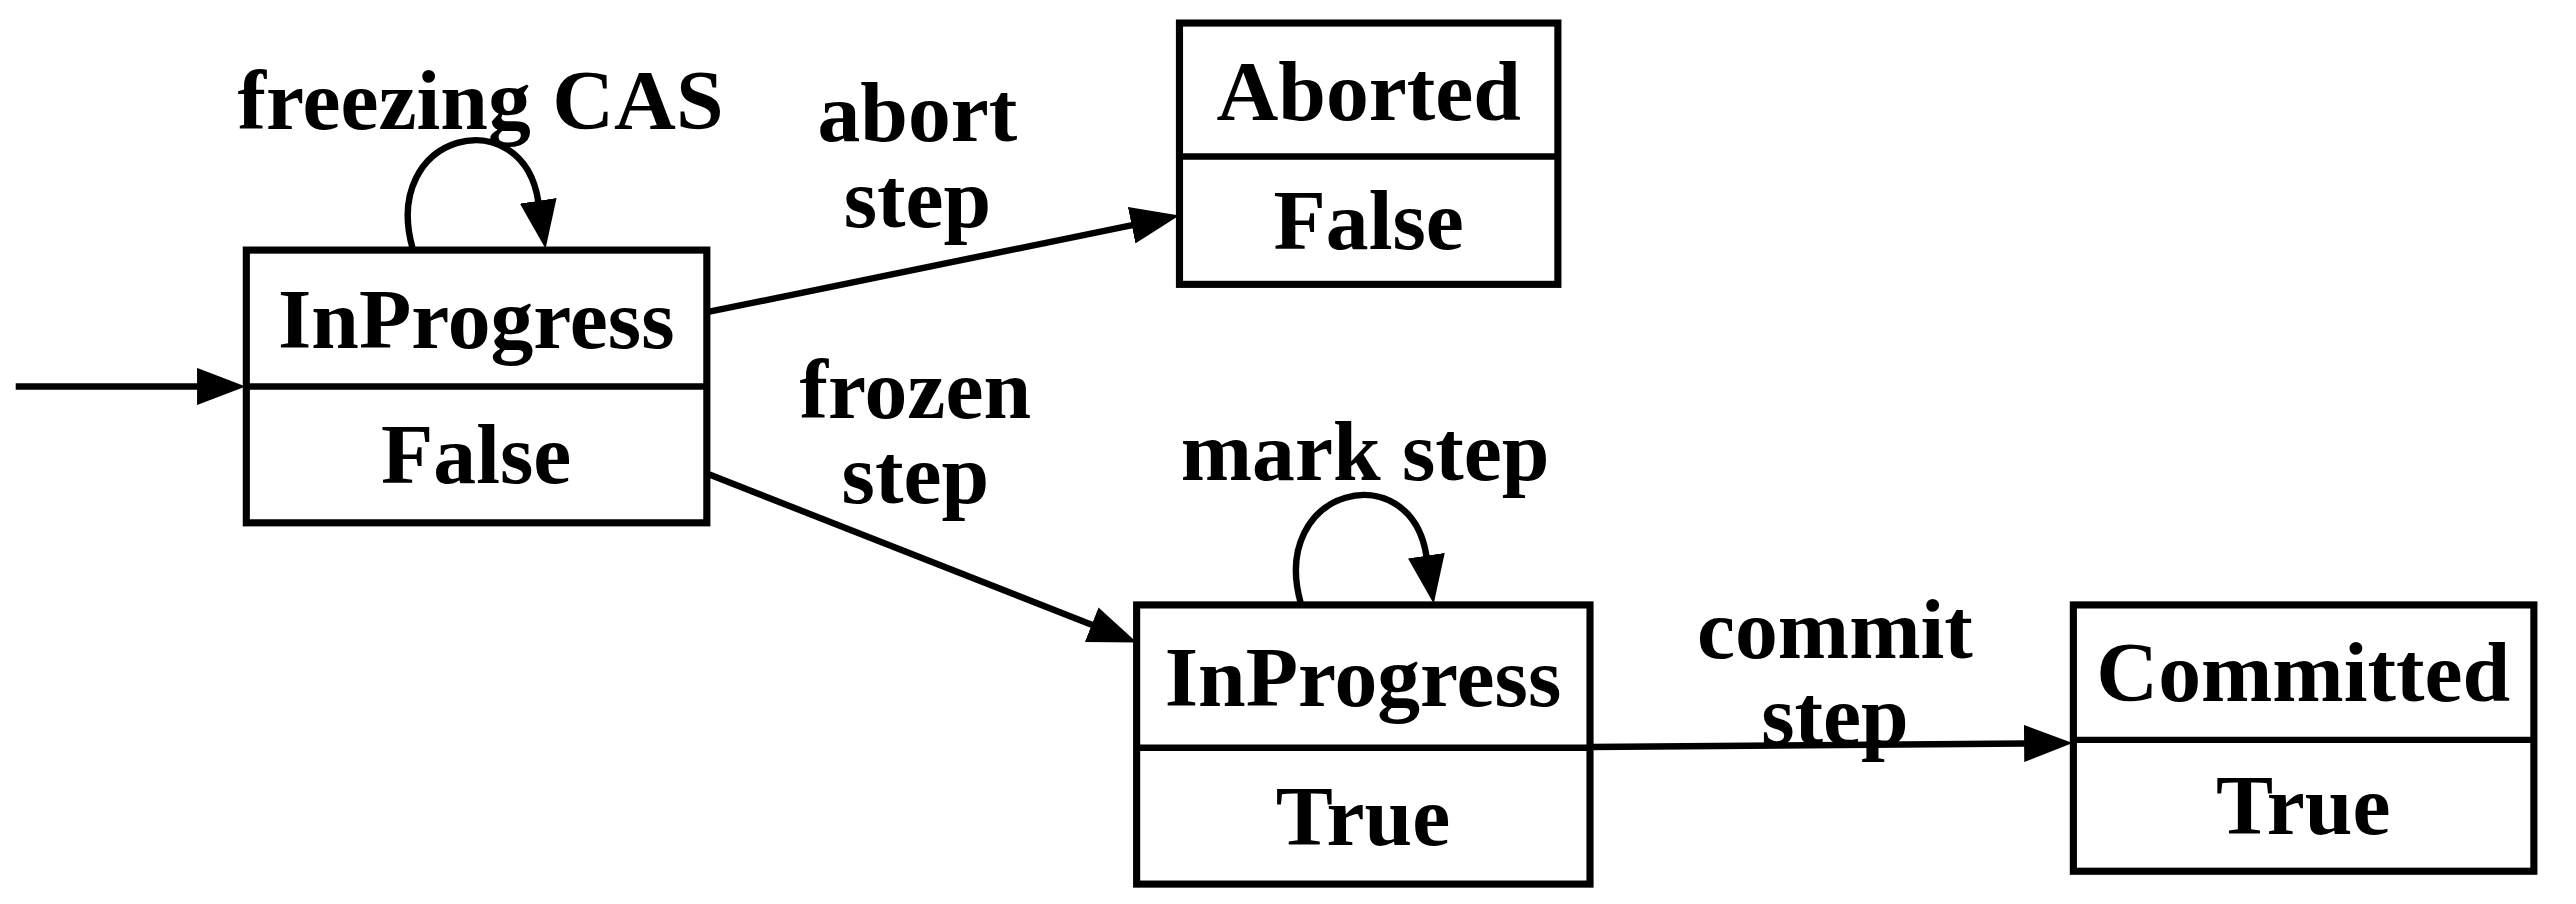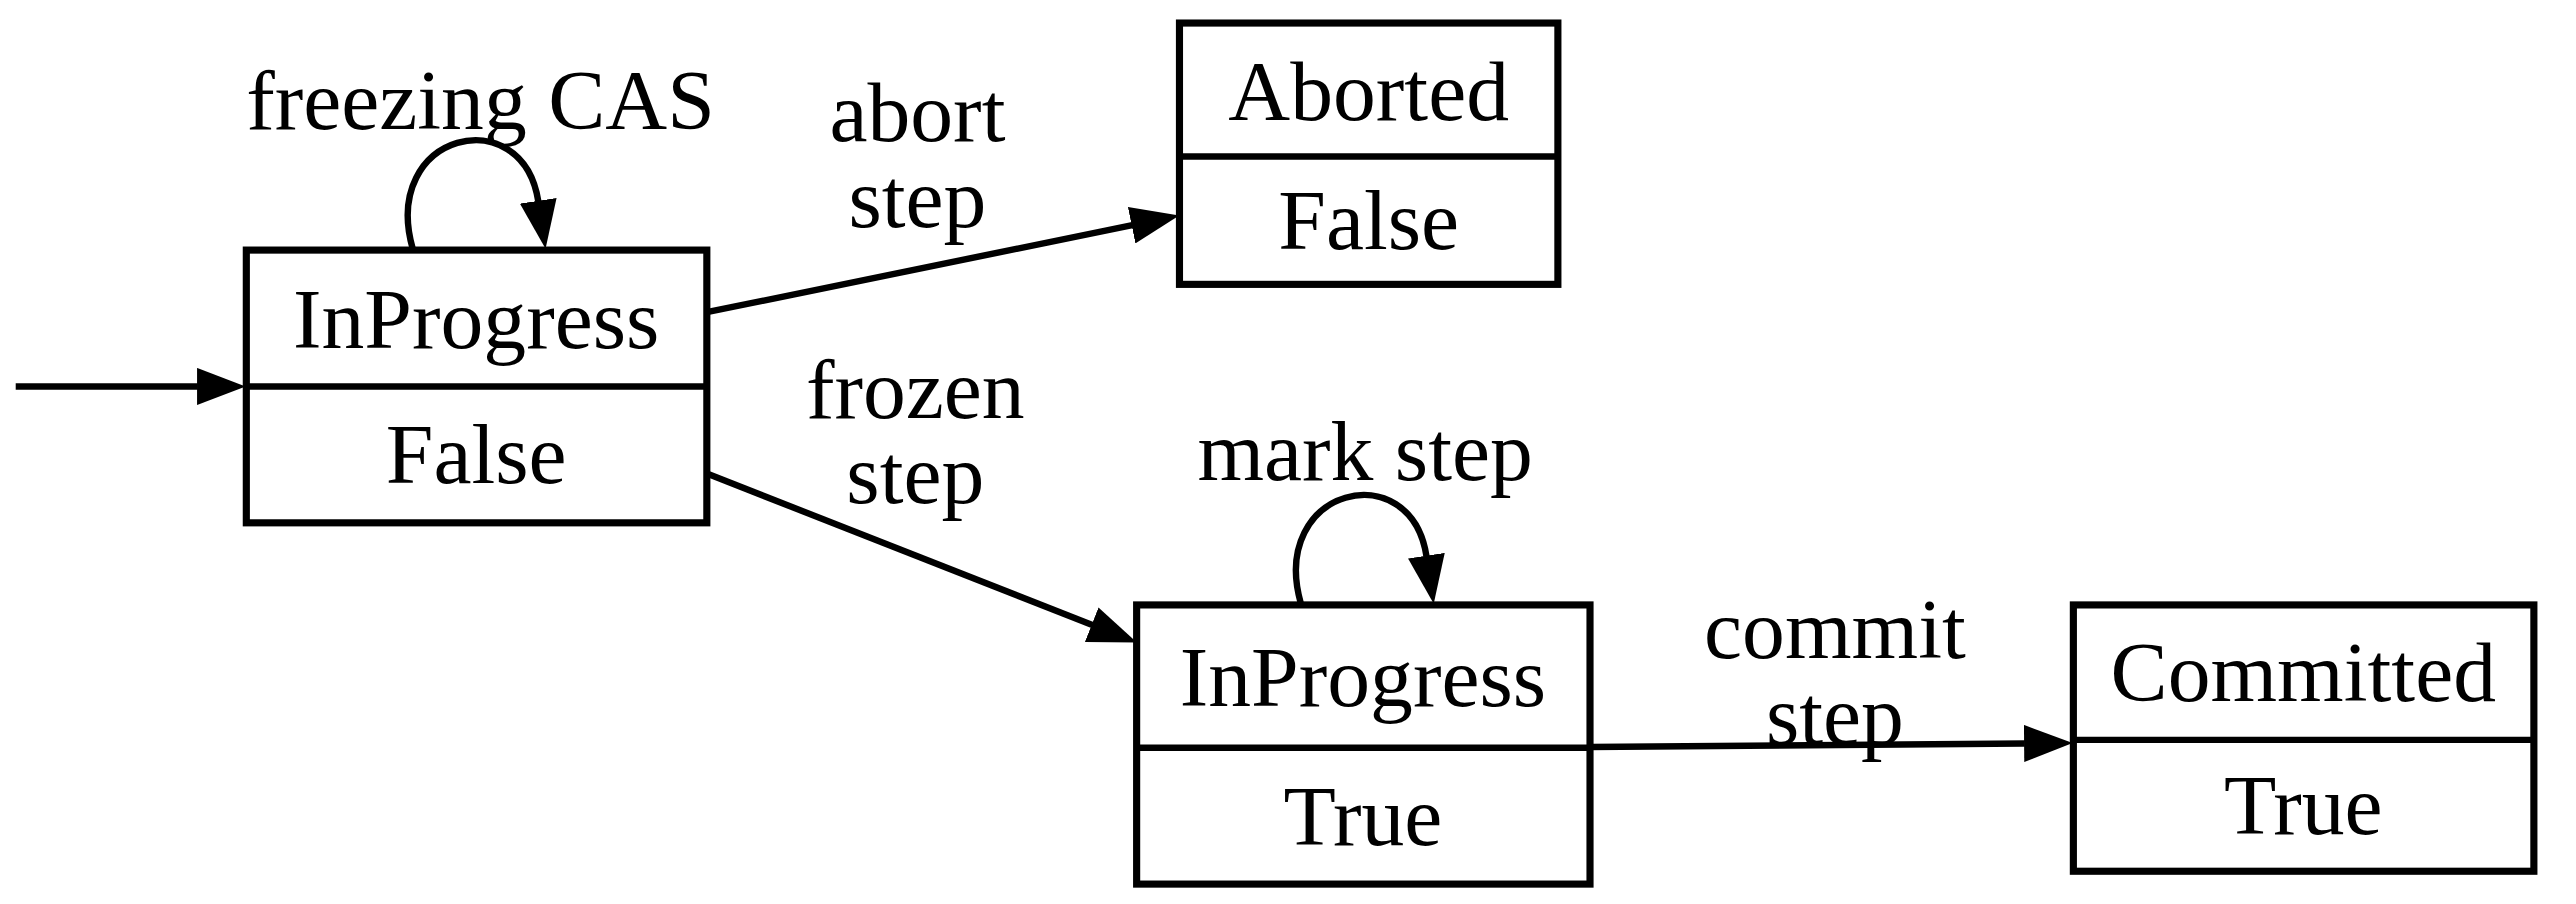--- a/index.html
+++ b/index.html
@@ -8,20 +8,21 @@
     background: #ffffff;
     width: 2576px;
     height: 905px;
     overflow: hidden;
   }
   .diagram-wrap {
     position: relative;
     width: 2576px;
     height: 815px;
     background: var(--bg, #ffffff);
+    font-weight: bold;
   }
   svg text {
     font-family: "Liberation Serif", "DejaVu Serif", serif;
     font-size: 120px;
     fill: var(--line, #000000);
   }
   .node-box {
     fill: var(--bg, #ffffff);
     stroke: var(--line, #000000);
     stroke-width: 10;

